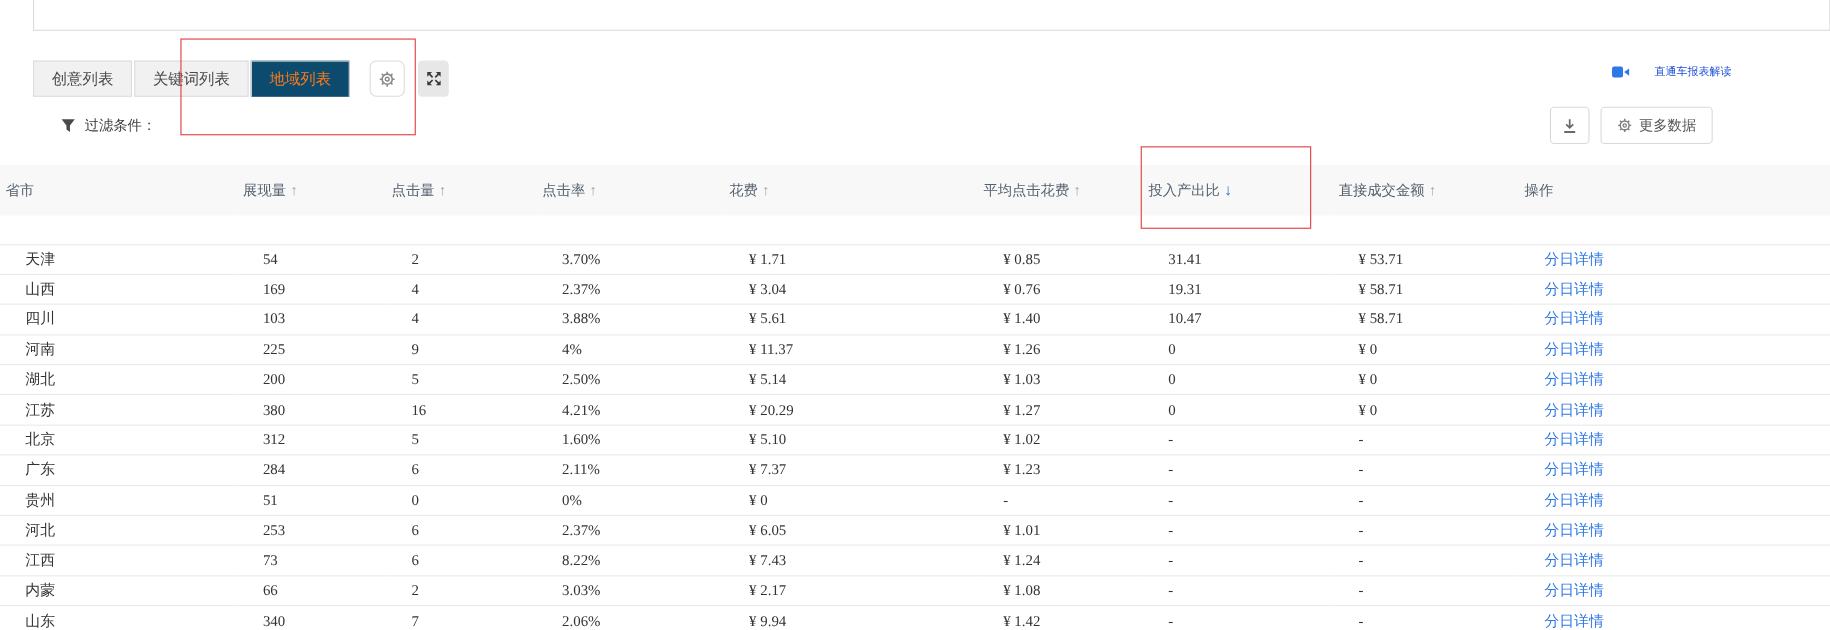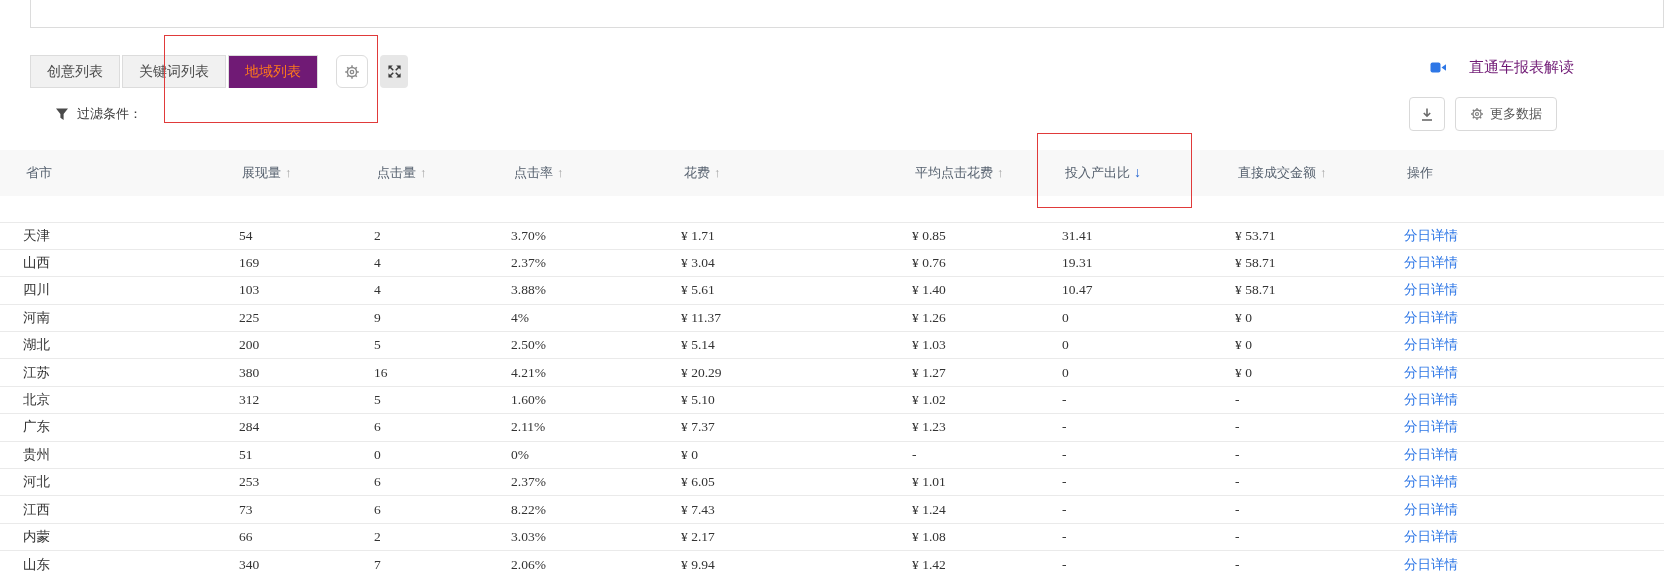--- a/index.html
+++ b/index.html
@@ -8,43 +8,43 @@
 
   
   .top-strip { margin-left:30px; height:28px; background:#fff;
     border-left:1px solid #dcdcdc; border-right:1px solid #dcdcdc; border-bottom:1px solid #dcdcdc; }
 
   
   .tabbar { margin-top:27px; padding:0 90px 0 30px; height:33px;
     display:flex; align-items:stretch; position:relative; }
   .tab { padding:0 16px; margin-right:2px; display:flex; align-items:center;
     background:#f1f1f1; border:1px solid #dcdcdc; font-size:14px; color:#4a4a4a; cursor:pointer; }
-  .tab.active { background:#701a75; border-bottom:none; color:#ff7a1a; }
+  .tab.active { background:#0c4a6e; border-bottom:none; color:#ff7a1a; }
   .icon-btn { width:32px; margin-left:16px; display:flex; align-items:center; justify-content:center;
     background:#fff; border:1px solid #dcdcdc; border-radius:6px; cursor:pointer; }
   .icon-btn.dark { background:#e7e7e7; border:none; border-radius:4px; width:28px; margin-left:12px; }
   .report-link { margin-left:auto; align-self:flex-start; margin-top:3px; display:flex; align-items:center;
-    gap:22px; color:#701a75; font-size:15px; cursor:pointer; white-space:nowrap; }
+    gap:22px; color:#1d4ed8; font-size:10px; cursor:pointer; white-space:nowrap; }
 
   
   .filter-row { margin-top:8px; padding:0 107px 0 55px; height:36px; display:flex; align-items:center; }
   .filter-label { font-size:13px; color:#3d3d3d; margin-left:8px; }
   .filter-input { margin-left:4px; width:171px; height:33px; border:1px solid #d9d9d9; border-radius:4px;
     padding:0 10px; font-size:13px; color:#333; outline:none;
     font-family:"Liberation Sans","DejaVu Sans",sans-serif; }
   .filter-input::placeholder { color:#b9b9b9; }
   .btn { height:34px; border:1px solid #d9d9d9; border-radius:4px; background:#fff;
     display:flex; align-items:center; justify-content:center; cursor:pointer; color:#555; }
   .btn-download { width:36px; margin-left:auto; }
   .btn-more { margin-left:10px; padding:6px 14px; gap:6px; font-size:13px; }
 
   
   table { width:1664px; margin-top:18px; border-collapse:collapse; table-layout:fixed; }
   thead th { height:46px; background:#f8f8f8; text-align:left; font-weight:normal;
-    font-size:13px; color:#55606e; padding-left:26px; white-space:nowrap; }
+    font-size:13px; color:#55606e; padding-left:5px; white-space:nowrap; }
   .arrow-up { color:#a3a3a3; font-size:13px; margin-left:4px; }
   .arrow-down { color:#2767d2; font-size:14px; font-weight:bold; margin-left:4px; }
   tr.spacer-row td { height:26px; border:none; }
   tbody tr.data-row td { height:27.4px; border-top:1px solid #eaeaea; padding-left:23px;
     font-size:13.5px; color:#333; vertical-align:middle; white-space:nowrap; }
   td.num { font-family:"Liberation Serif","DejaVu Serif",serif; font-size:14.5px; color:#222; }
   a.detail { color:#2e77e6; text-decoration:none; font-size:13.5px; cursor:pointer; }
 
   
   .annot { position:absolute; border:1.5px solid #e03a3a; background:transparent; z-index:30; pointer-events:none; }

